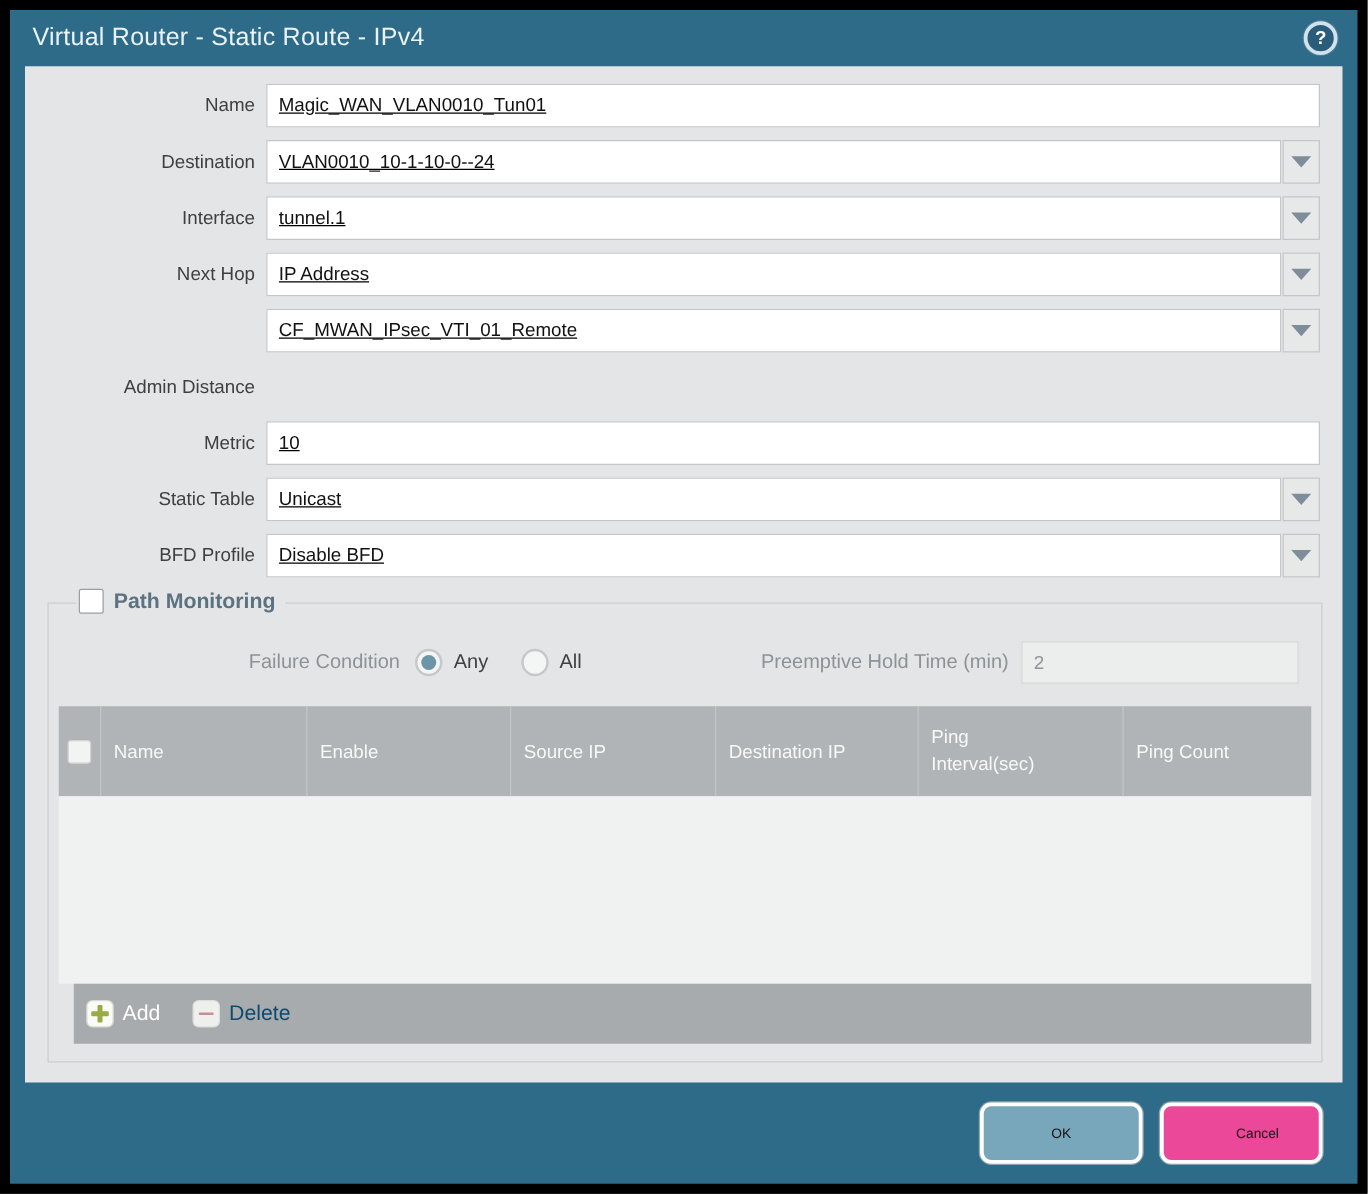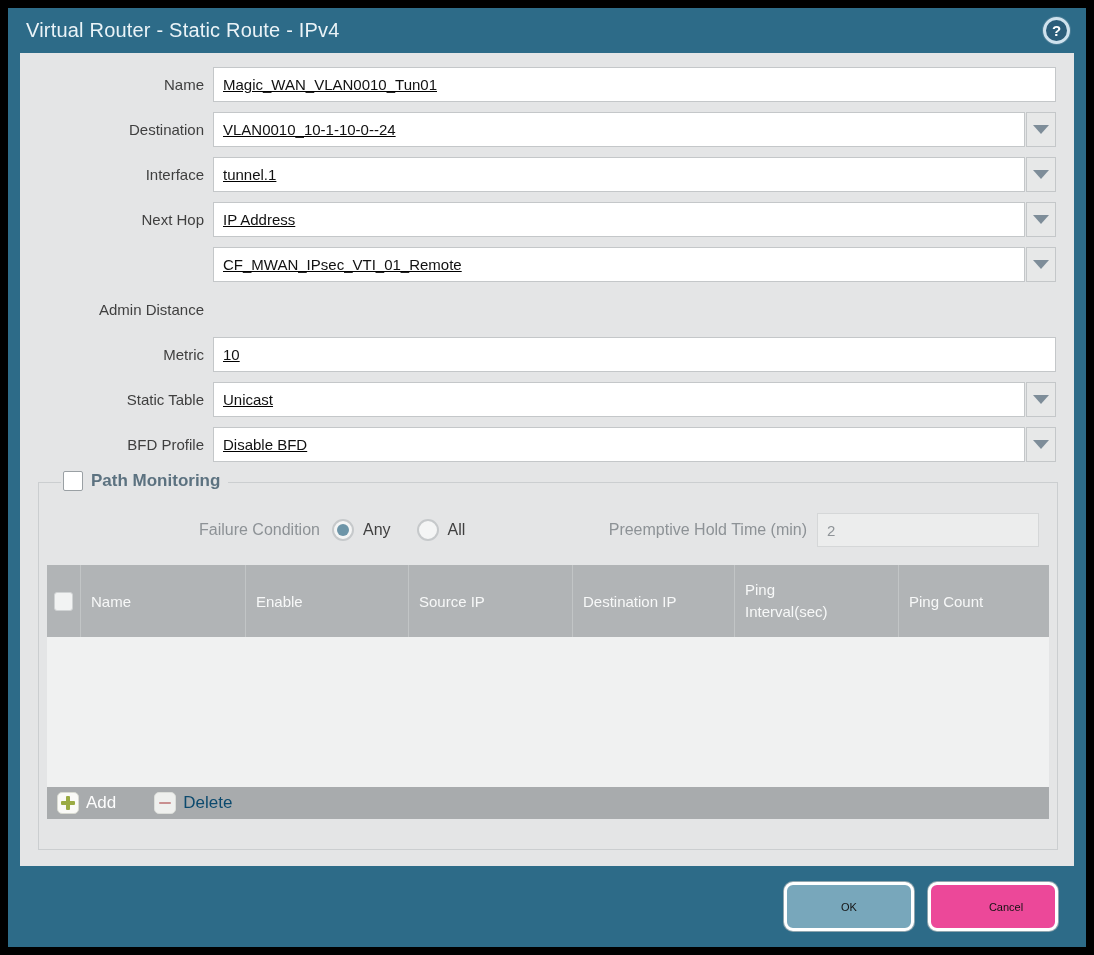--- a/index.html
+++ b/index.html
@@ -84,21 +84,21 @@
   .th-check { width: 34px; flex: none; justify-content: center; padding: 0; }
   .th-checkbox { width: 19px; height: 19px; background: #f2f3f3; border: 1px solid #d0d3d4; border-radius: 3px; }
   .th:nth-child(2) { width: 165px; flex: none; }
   .th:nth-child(3) { width: 163px; flex: none; }
   .th:nth-child(4) { width: 164px; flex: none; }
   .th:nth-child(5) { width: 162px; flex: none; }
   .th:nth-child(6) { width: 164px; flex: none; }
   .th:last-child { flex: 1; border-right: none; }
   .th.wrap span { display: block; max-width: 105px; line-height: 1.45; }
   .tbl-body { height: 150px; background: #f0f1f1; }
-  .tbl-toolbar { display: flex; align-items: center; background: #a8abad; height: 32px; padding: 0 10px; gap: 38px; }
+  .tbl-toolbar { display: flex; align-items: center; background: #a8abad; height: 48px; padding: 0 10px; gap: 26px; margin-left: 12px; }
   .tb-btn { display: flex; align-items: center; gap: 7px; cursor: pointer; }
   .icon-sq { position: relative; width: 22px; height: 22px; border-radius: 5px; background: #fafaf7; border: 1px solid #d9dbd2; flex: none; }
   .plus-icon::before { content: ""; position: absolute; left: 3px; right: 3px; top: 8px; bottom: 8px; background: #9aab43; border-radius: 1px; }
   .plus-icon::after  { content: ""; position: absolute; top: 3px; bottom: 3px; left: 8px; right: 8px; background: #9aab43; border-radius: 1px; }
   .minus-icon { background: #eff0ee; border-color: #dcdeda; }
   .minus-icon::before { content: ""; position: absolute; left: 4px; right: 4px; top: 9px; bottom: 9px; background: #c98f8f; border-radius: 1px; }
   .tb-label { color: #fdfdfd; font-size: 17px; }
   .tb-btn.disabled { cursor: default; }
   .tb-btn.disabled .tb-label { color: #0c4a6e; }
 

